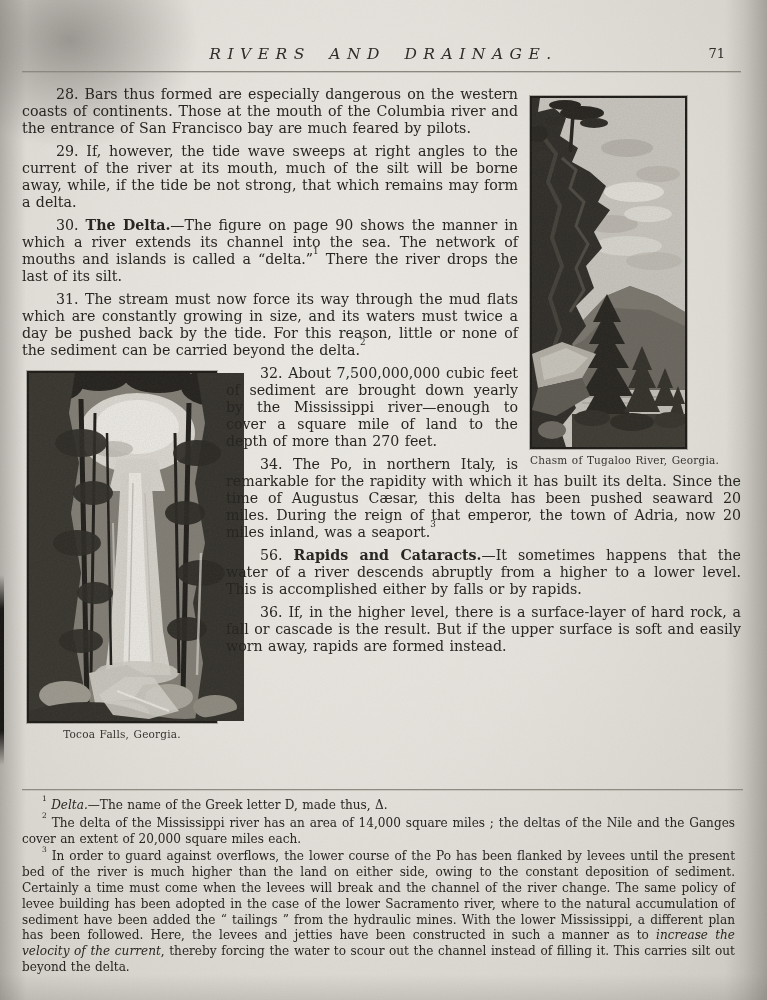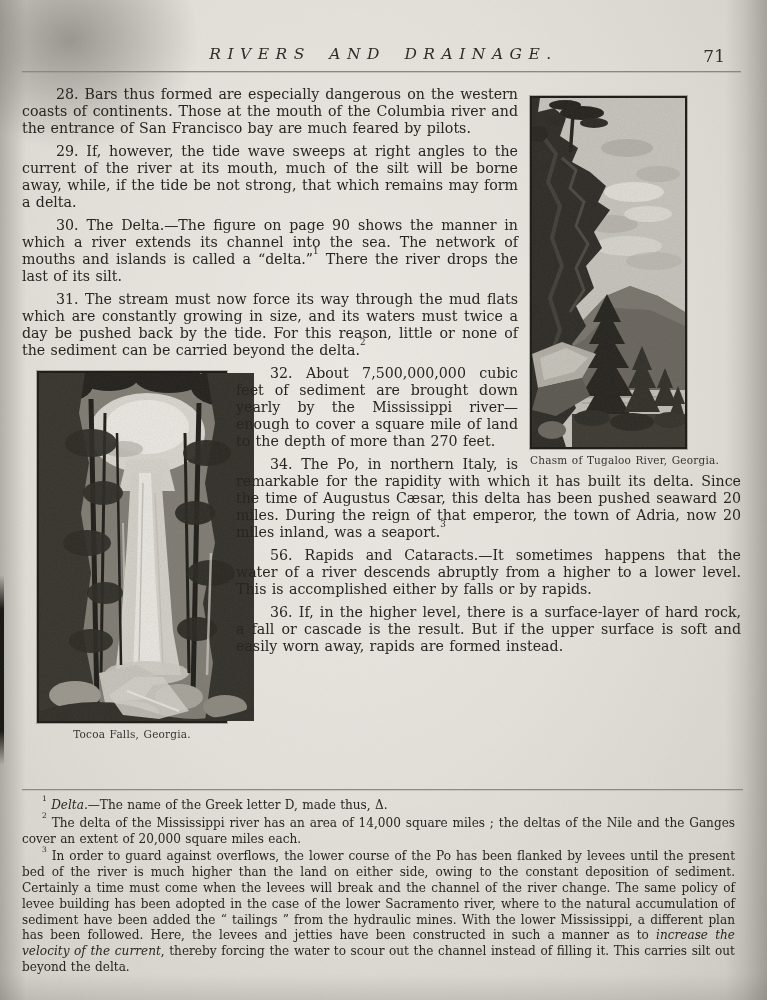--- a/index.html
+++ b/index.html
@@ -19,36 +19,36 @@
   .shade-left-strip{position:absolute;left:0;top:575px;width:4px;height:190px;
     background:linear-gradient(to bottom,transparent,#171613 18%,#171613 82%,transparent);}
   .shade-right{position:absolute;right:0;top:0;bottom:0;width:42px;
     background:linear-gradient(to left,rgba(96,93,86,.42),rgba(96,93,86,.14) 55%,transparent);}
   .shade-bottom{position:absolute;left:0;right:0;bottom:0;height:26px;
     background:linear-gradient(to top,rgba(96,93,86,.18),transparent);}
 
   
   .running-head{position:absolute;top:45px;left:0;right:0;text-align:center;
     font-style:italic;font-size:15.5px;letter-spacing:.42em;word-spacing:.45em;color:#2b2924;}
-  .page-number{position:absolute;top:46px;right:42px;font-size:17px;color:#2b2924;}
+  .page-number{position:absolute;top:46px;right:42px;font-size:13px;color:#2b2924;}
   .head-rule{position:absolute;top:71px;left:22px;right:26px;height:0;
     border-top:1px solid #8a877e;box-shadow:0 1px 0 rgba(138,135,126,.35);}
 
   
   .page-body{position:absolute;top:86px;left:22px;width:719px;
     font-size:14.2px;line-height:17px;text-align:justify;word-spacing:.06em;}
   .body-para{margin:0 0 6px 0;text-indent:34px;}
-  .seg-bold{font-weight:normal;}
+  .seg-bold{font-weight:bold;}
   .seg-italic{font-style:italic;}
   sup{font-size:.62em;line-height:0;position:relative;top:-.45em;}
 
   
   figure{margin:0;}
   .fig-chasm{float:right;width:157px;margin:10px 54px 4px 12px;}
-  .fig-tocoa{float:left;width:190px;margin:6px 9px 2px 15px;}
+  .fig-tocoa{float:left;width:190px;margin:6px 9px 2px 5px;}
   .engraving-frame{border:2px solid #1d1b17;box-shadow:0 0 0 1px rgba(60,58,52,.35);background:#c9c6bf;}
   .engraving-frame svg{display:block;}
   figcaption{text-align:center;font-size:10.5px;line-height:13px;margin-top:5px;color:#33312c;
     letter-spacing:.02em;white-space:nowrap;}
 
   
   .page-footer{position:absolute;top:789px;left:22px;width:721px;}
   .foot-rule{height:0;border-top:1px solid #8d8a81;box-shadow:0 1px 0 rgba(141,138,129,.3);margin:0 0 8px 0;}
   .footnote{margin:0 8px 2px 0;font-size:12.1px;line-height:15.8px;text-align:justify;text-indent:20px;word-spacing:.04em;}
 

